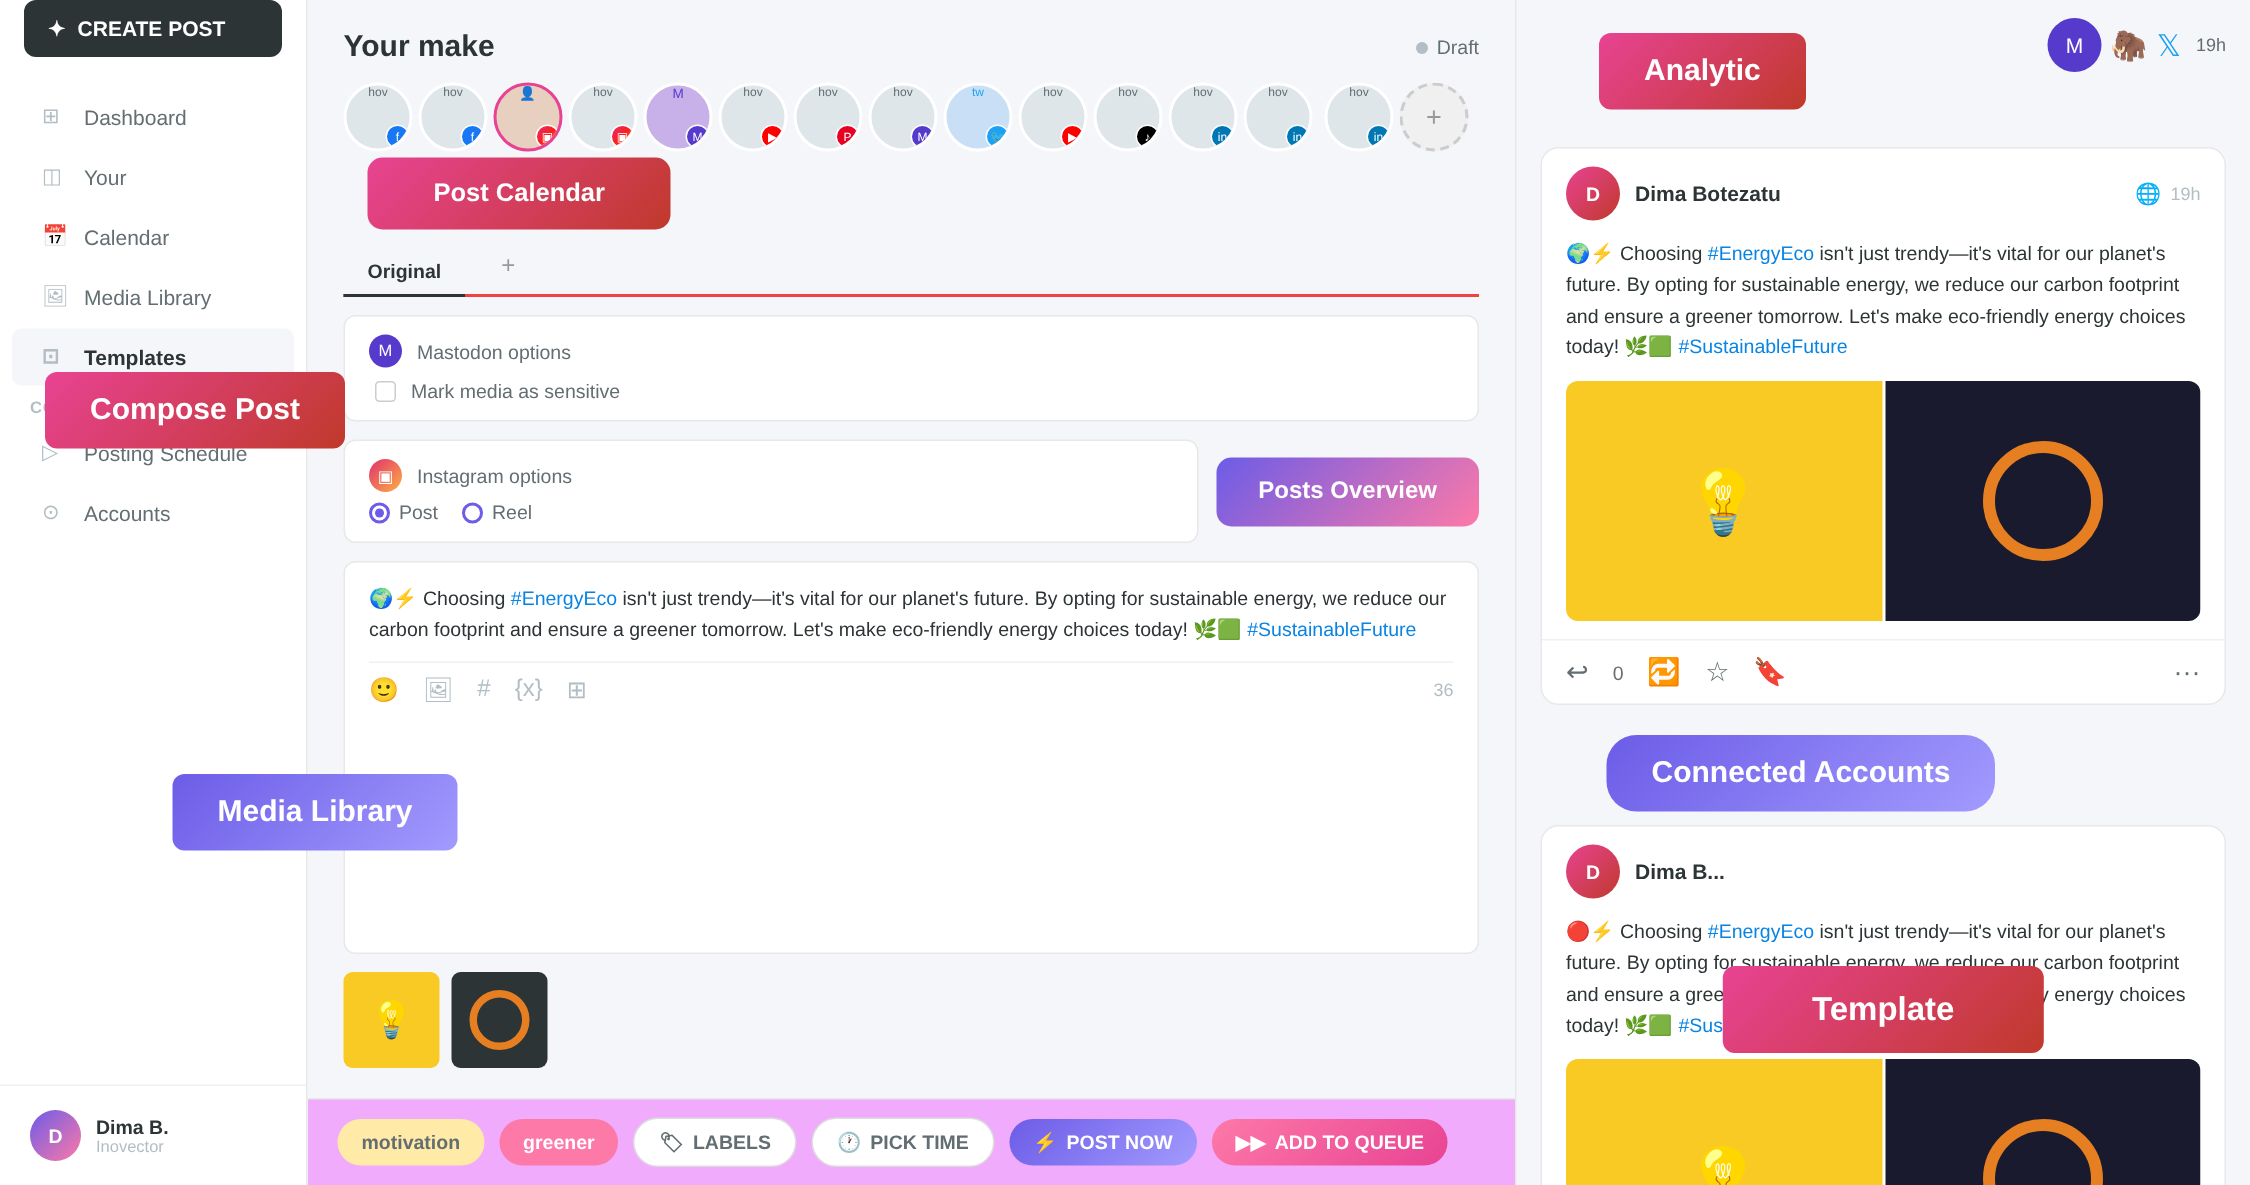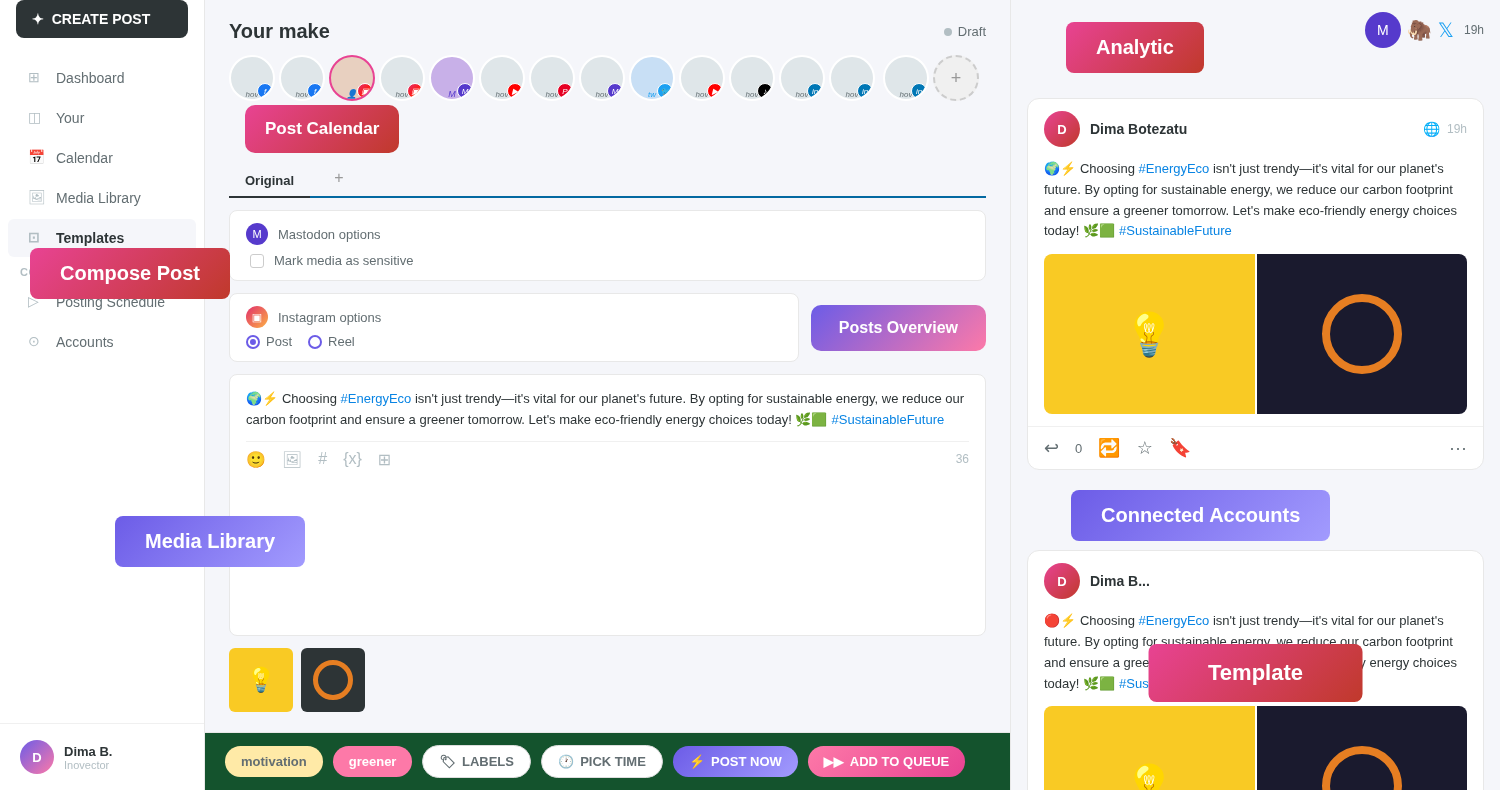--- a/index.html
+++ b/index.html
@@ -155,27 +155,26 @@
       display: flex;
       align-items: center;
       gap: 4px;
       flex-wrap: wrap;
     }
     .acct-avatar {
       width: 46px; height: 46px;
       border-radius: 50%;
       background: #dfe6e9;
       border: 2px solid #fff;
-      display: flex; align-items: flex-end; justify-content: center;
+      display: flex; align-items: flex-start; justify-content: center;
       font-size: 10px;
       color: #636e72;
       position: relative;
       overflow: hidden;
       flex-shrink: 0;
-      font-style: italic;
     }
     .acct-avatar.highlighted { border: 2px solid #e84393; }
     .social-badge {
       position: absolute;
       bottom: 0; right: 0;
       width: 16px; height: 16px;
       border-radius: 50%;
       border: 1px solid #fff;
       display: flex; align-items: center; justify-content: center;
       font-size: 8px;
@@ -195,40 +194,40 @@
       background: #f0f0f0;
       border: 2px dashed #ccc;
       display: flex; align-items: center; justify-content: center;
       cursor: pointer;
       font-size: 18px;
       color: #999;
     }
     .tabs-row {
       display: flex;
       gap: 16px;
-      border-bottom: 2px solid #0369a1;
+      border-bottom: 2px solid #ef4444;
       flex: 0;
     }
     .tab {
       padding: 8px 16px;
       font-size: 13px;
       color: #636e72;
       cursor: pointer;
       border-bottom: 2px solid transparent;
       margin-bottom: -2px;
     }
     .tab.active { color: #2d3436; border-bottom-color: #2d3436; font-weight: 600; }
     .tab-add { font-size: 16px; color: #999; cursor: pointer; padding: 4px 8px; }
 
     .post-calendar-btn {
       background: linear-gradient(135deg, #e84393, #c0392b);
       color: white;
       border: none;
       border-radius: 10px;
-      padding: 14px 20px;
+      padding: 14px 44px;
       font-size: 17px;
       font-weight: 700;
       cursor: pointer;
       margin-left: auto;
     }
 
     
     .options-panel {
       background: #fff;
       border-radius: 8px;
@@ -321,21 +320,21 @@
       display: flex; align-items: center; justify-content: center;
     }
     .img-thumb-dark {
       background: #2d3436;
       display: flex; align-items: center; justify-content: center;
     }
     .bulb-icon { font-size: 24px; }
 
     
     .bottom-bar {
-      background: #14532d;
+      background: #f0abfc;
       border-top: 1px solid #e8e8e8;
       padding: 12px 20px;
       display: flex;
       align-items: center;
       gap: 10px;
     }
     .tag-btn {
       padding: 8px 16px;
       border-radius: 20px;
       font-size: 13px;
@@ -379,21 +378,21 @@
 
     .connected-accounts-overlay {
       position: absolute;
       top: 490px;
       left: 60px;
       background: linear-gradient(135deg, #6c5ce7, #a29bfe);
       color: white;
       font-size: 20px;
       font-weight: 700;
       padding: 14px 30px;
-      border-radius: 8px;
+      border-radius: 20px;
       z-index: 50;
       white-space: nowrap;
     }
 
     .template-overlay {
       position: absolute;
       bottom: 88px;
       left: 50%;
       transform: translateX(-50%);
       background: linear-gradient(135deg, #e84393, #c0392b);

